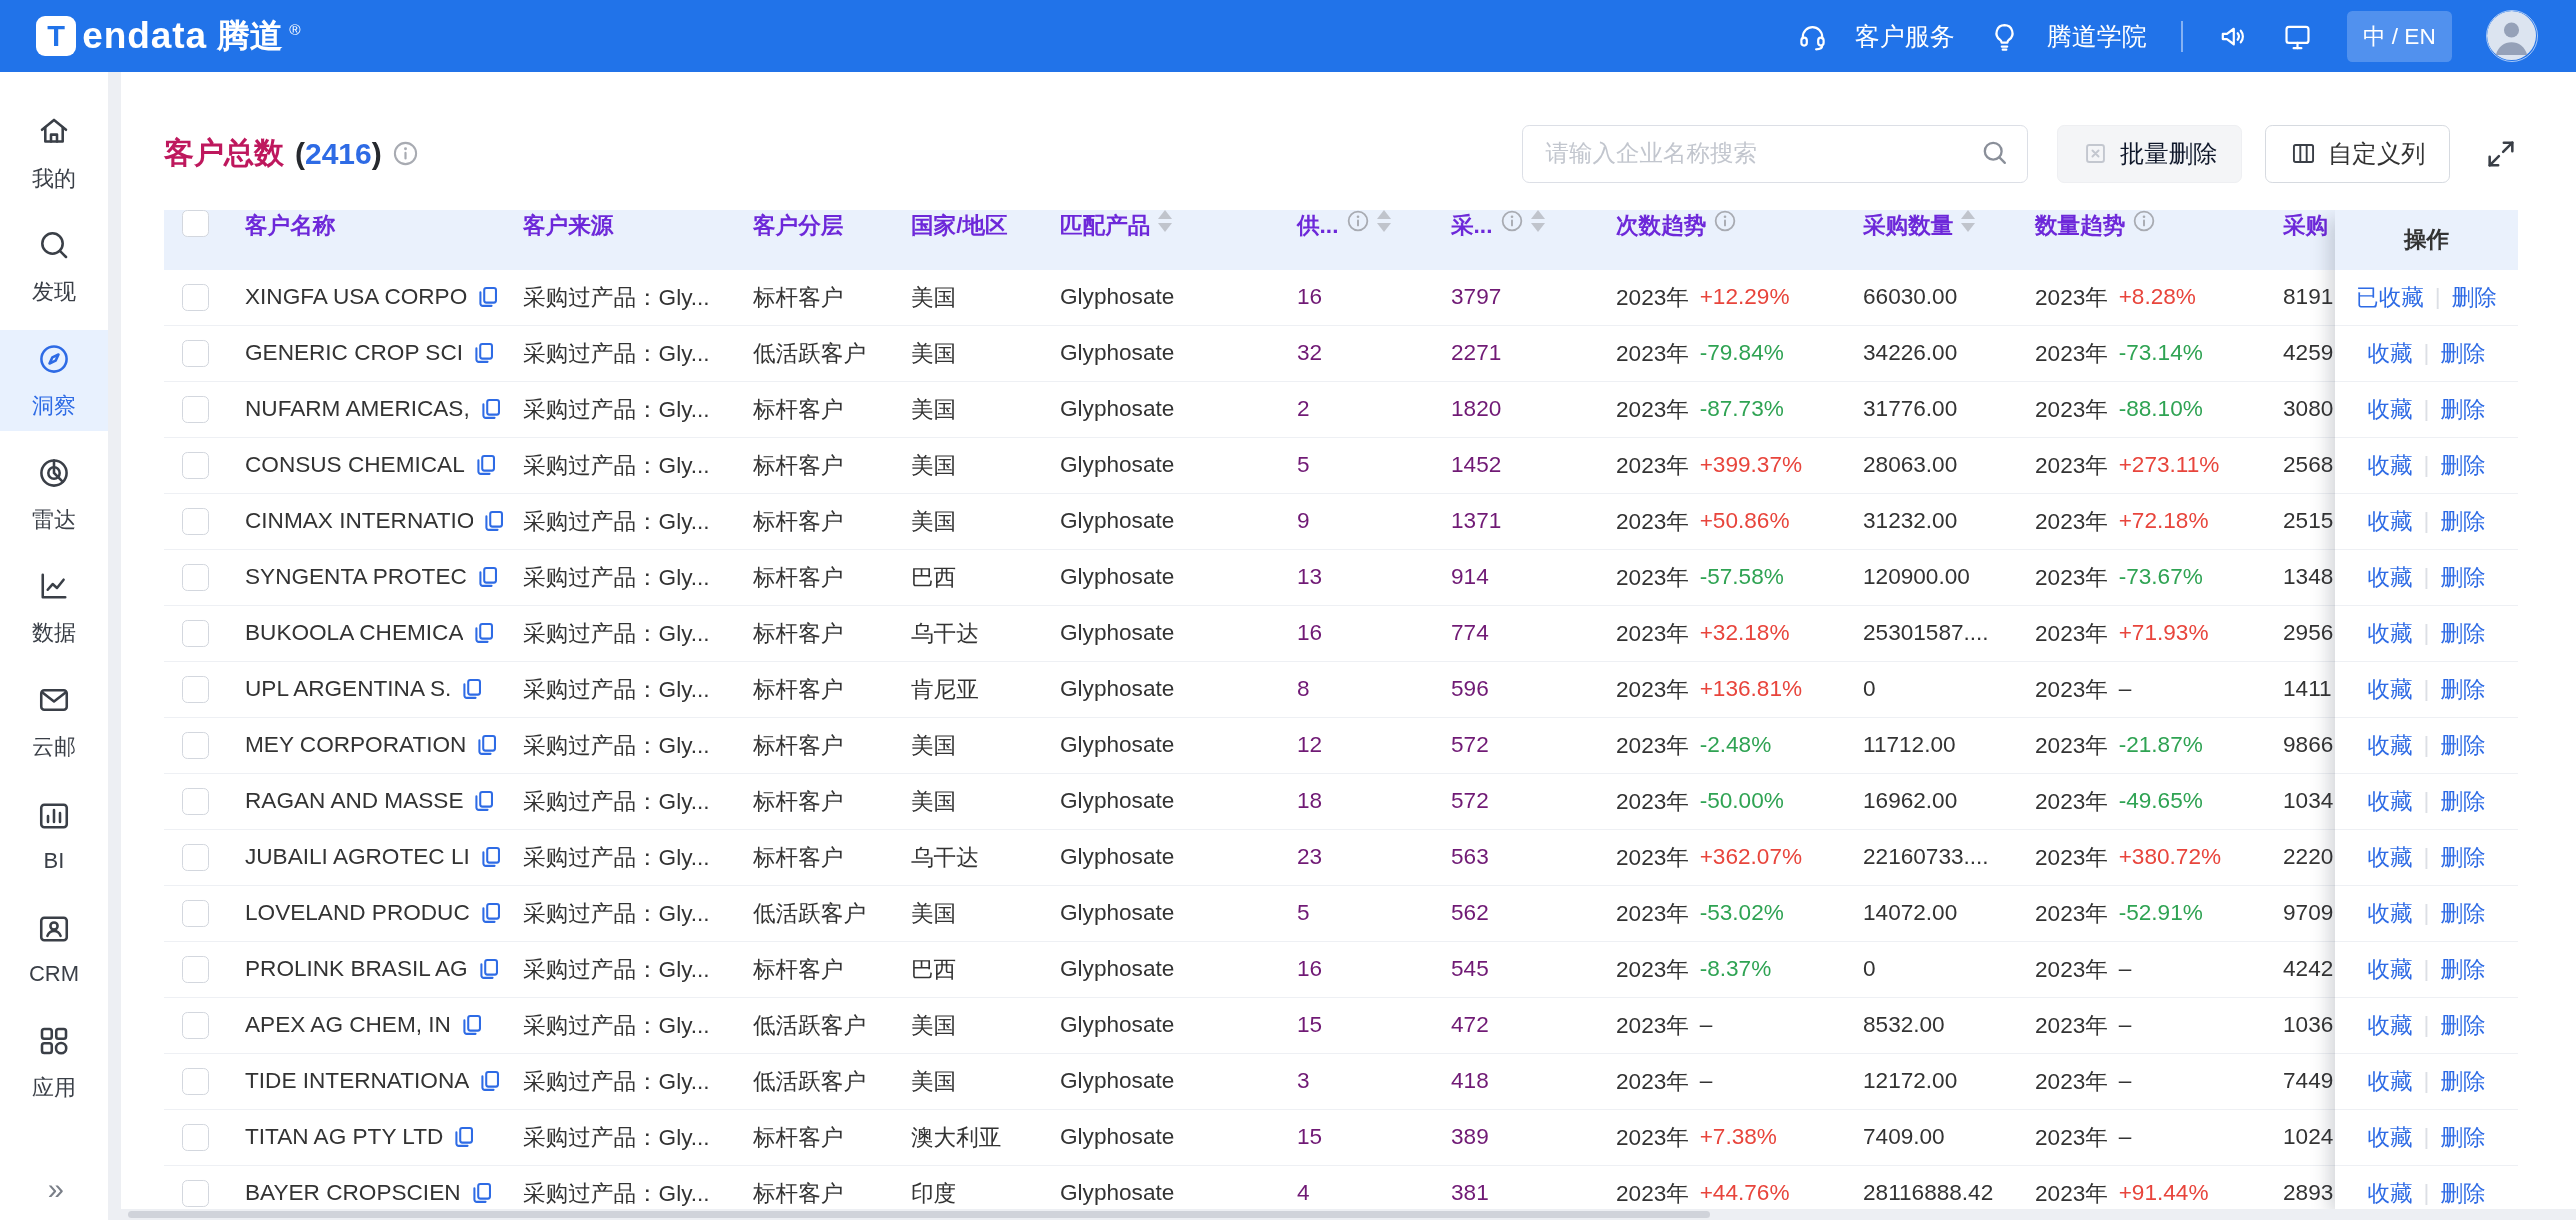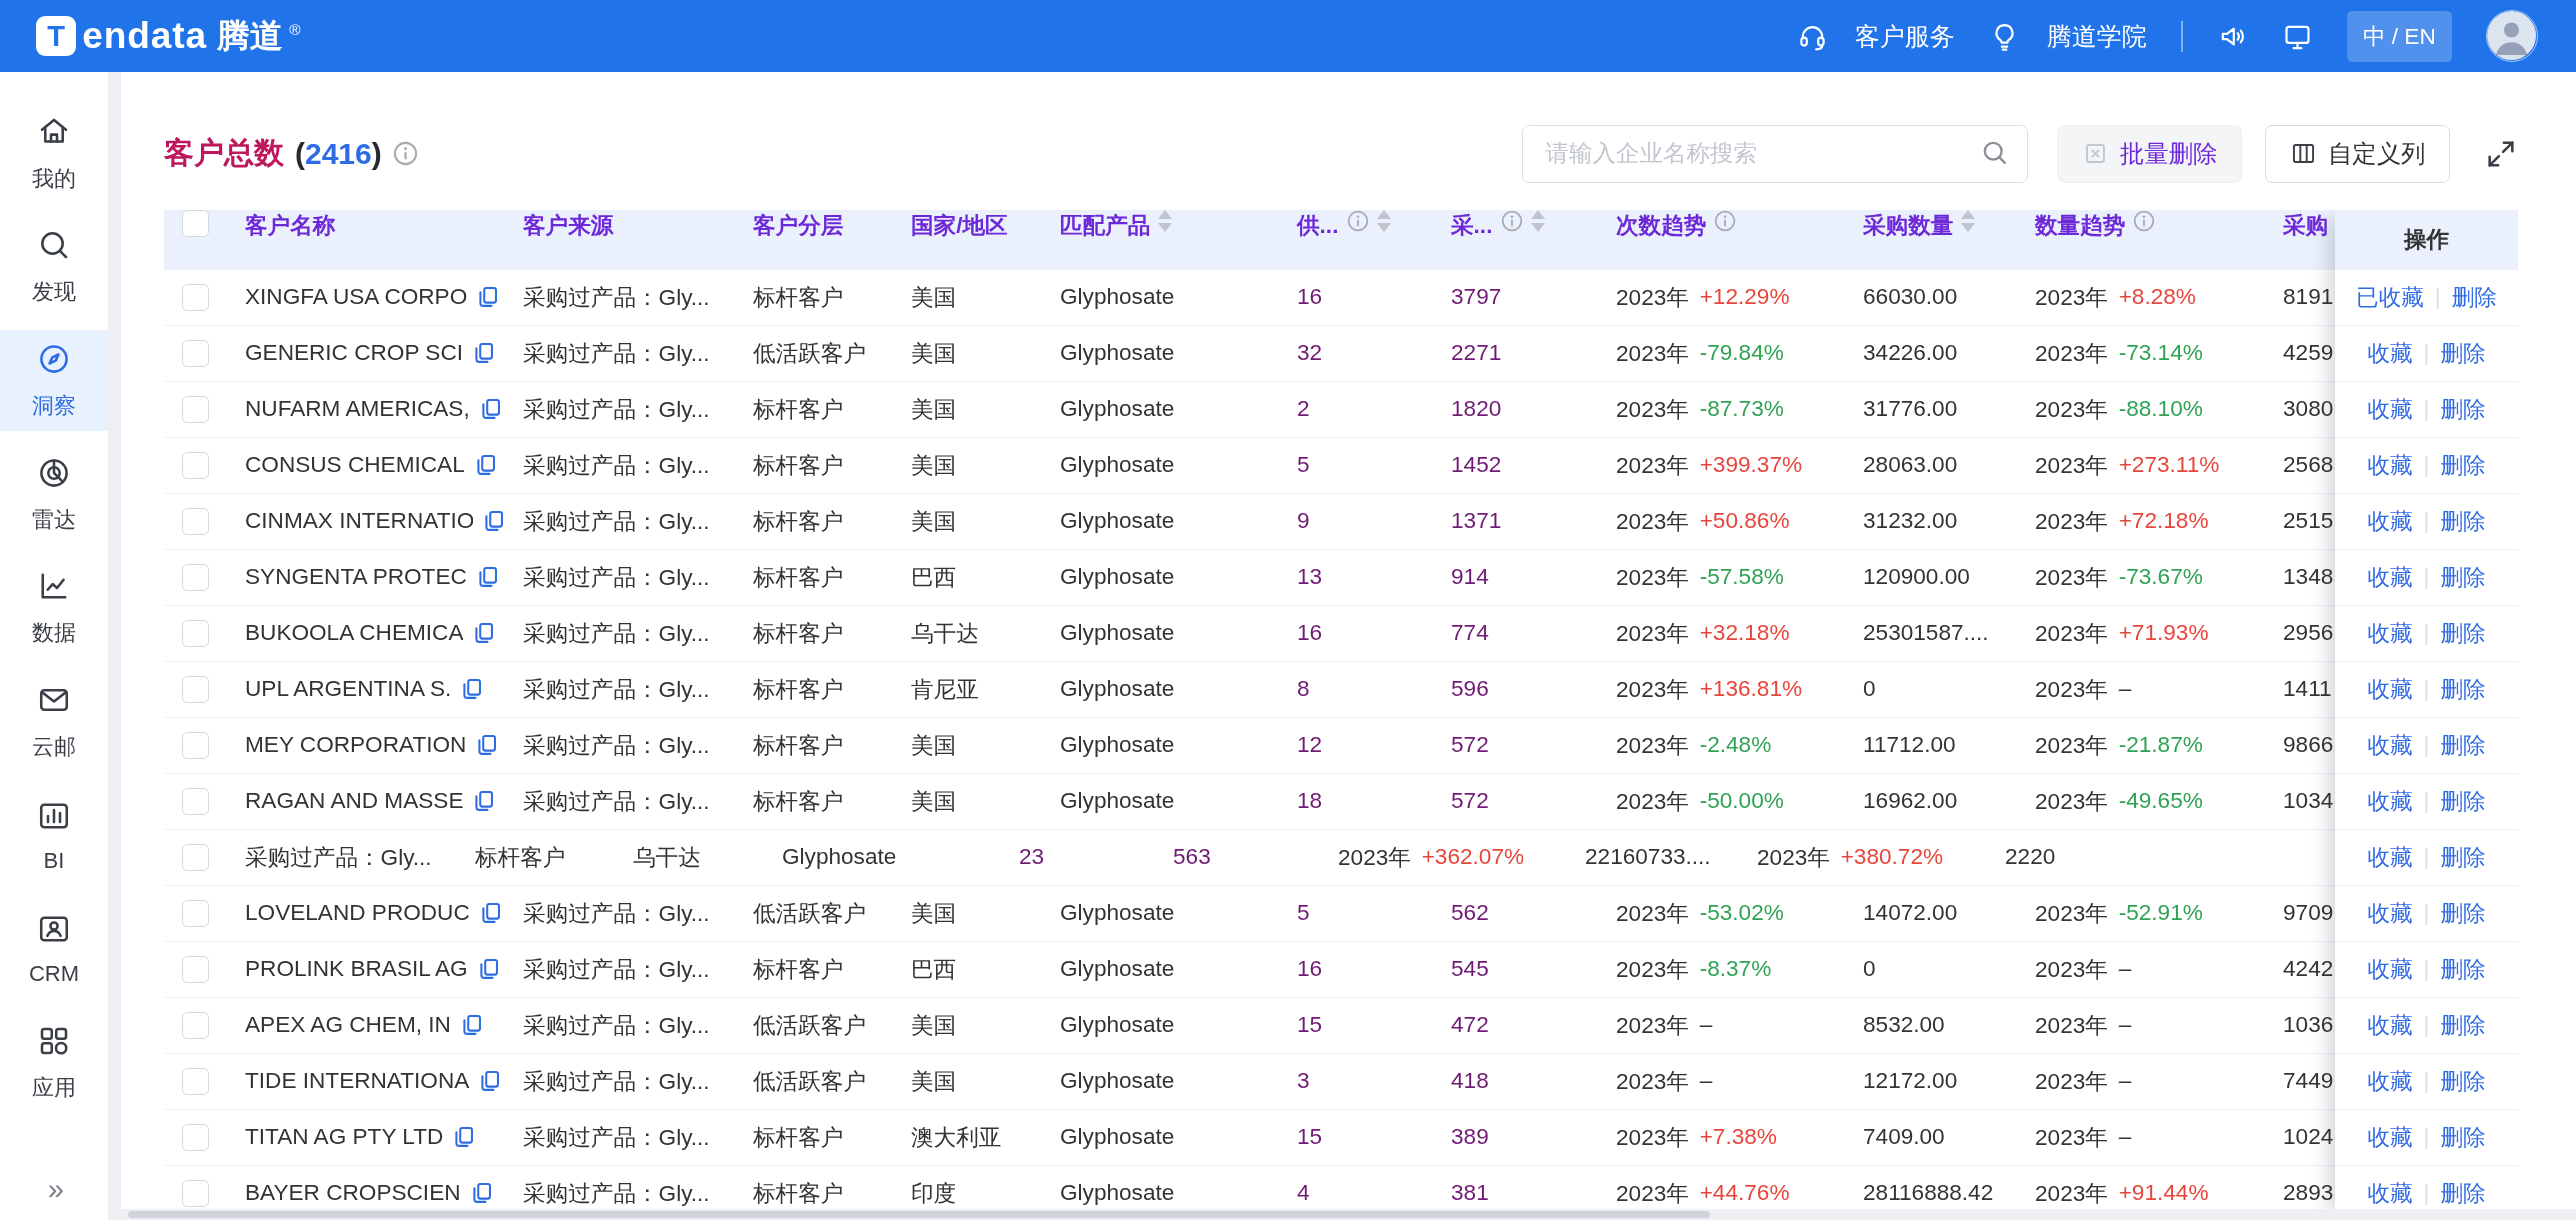--- a/index.html
+++ b/index.html
@@ -33,21 +33,21 @@
   .title-wrap{display:flex;align-items:center;gap:11px;}
   .page-title{font-size:30px;font-weight:bold;color:#be185d;}
   .count-wrap{font-size:30px;font-weight:bold;color:#26292E;}
   .count-wrap .count{color:#2E6BE5;}
   .tools{display:flex;align-items:center;}
   .search-box{position:relative;width:506px;height:58px;margin-right:29px;}
   .search-box input{width:100%;height:100%;border:1.8px solid #DCDFE6;border-radius:7.2px;padding:0 54px 0 22px;font-size:23.5px;color:#333;outline:none;font-family:inherit;background:#fff;}
   .search-box input::placeholder{color:#C2C6CE;}
   .search-box .mag{position:absolute;right:18px;top:12.7px;cursor:pointer;display:flex;}
   .btn{display:flex;align-items:center;gap:11px;height:58px;padding:0 23.5px;border-radius:7.2px;font-size:24.4px;cursor:pointer;font-family:inherit;white-space:nowrap;}
-  .btn-disabled{background:#F4F5F7;border:1.8px solid #EEEFF2;color:#6d28d9;margin-right:23.5px;}
+  .btn-disabled{background:#F4F5F7;border:1.8px solid #EEEFF2;color:#0f172a;margin-right:23.5px;}
   .btn-normal{background:#fff;border:1.8px solid #D6DAE0;color:#333;margin-right:34px;}
   .fs-btn{display:flex;cursor:pointer;}
 
   
   .table-zone{position:relative;margin:23.5px 58px 0 43px;height:1000px;overflow:hidden;}
   .grid{width:2318px;}
   .thead{display:flex;height:60px;background:#EAF1FC;align-items:center;}
   .th{display:flex;align-items:flex-start;font-weight:bold;font-size:22.6px;color:#6d28d9;padding-left:18px;gap:8.1px;overflow:hidden;white-space:nowrap;flex-shrink:0;height:100%;}
   .tr{display:flex;height:56px;border-bottom:1.8px solid #EEF0F4;align-items:center;background:#fff;}
   .td{display:flex;align-items:center;font-size:22.6px;color:#333;padding-left:18px;overflow:hidden;white-space:nowrap;flex-shrink:0;gap:9px;height:100%;}
@@ -824,20 +824,29 @@
     </div>
     <div class="td col-amount">
               <span>1034</span>
             </div>
   </div>
 
   <div class="tr">
     <div class="td col-check">
               <span class="checkbox"></span>
             </div>
+    <div class="td col-name">
+      <span class="name-text">JUBAILI AGROTEC LI</span>
+      <span class="copy">
+        <svg viewBox="0 0 16 16" width="23.5" height="23.5" fill="none" stroke="#2E6BE5" stroke-width="1.4" stroke-linecap="round" stroke-linejoin="round">
+                  <rect x="5.6" y="2" width="8" height="10" rx="1.4"></rect>
+                  <path d="M10.6 14.2H4.6a1.6 1.6 0 0 1-1.6-1.6V5"></path>
+                </svg>
+      </span>
+    </div>
     <div class="td col-source">
               <span>采购过产品：Gly...</span>
             </div>
     <div class="td col-tier">
               <span>标杆客户</span>
             </div>
     <div class="td col-country">
               <span>乌干达</span>
             </div>
     <div class="td col-product">

